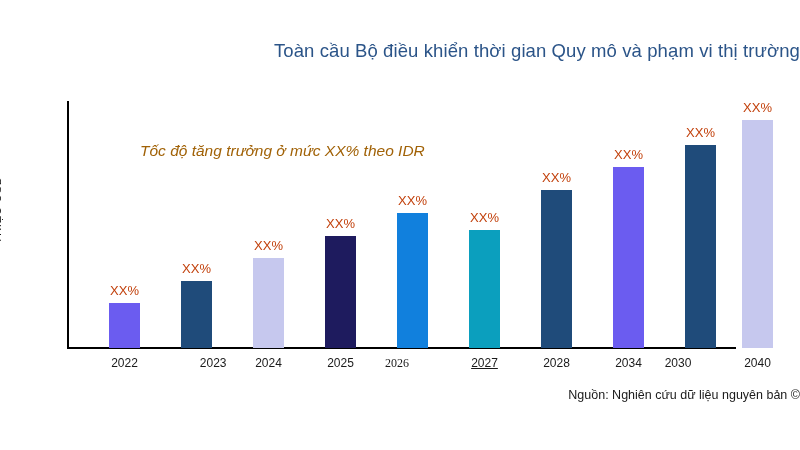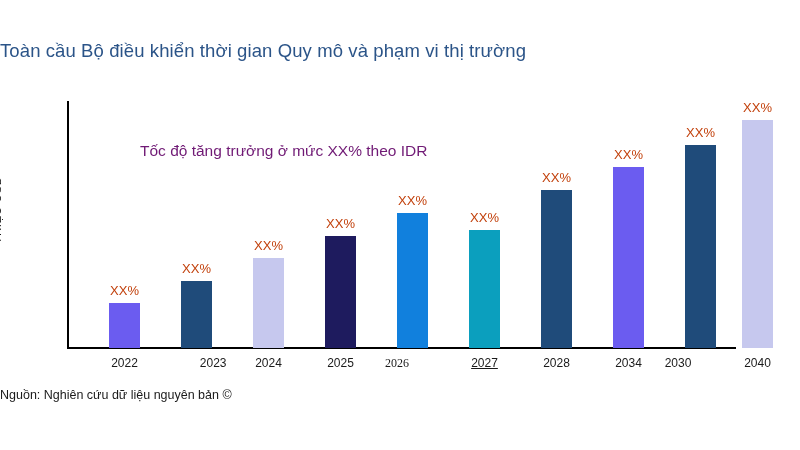--- a/index.html
+++ b/index.html
@@ -17,21 +17,21 @@
     background: #ffffff;
     overflow: hidden;
   }
 
   
   .chart-title {
     position: absolute;
     left: 0;
     top: 40px;
     width: 800px;
-    text-align: left;
+    text-align: right;
     font-size: 18.5px;
     color: #2B5488;
     font-family: "Liberation Sans", sans-serif;
     letter-spacing: 0.1px;
     white-space: nowrap;
   }
   .axis-y {
     position: absolute;
     left: 67px;
     top: 101px;
@@ -62,22 +62,23 @@
     color: #1a1a1a;
     white-space: nowrap;
   }
 
   
   .growth-note {
     position: absolute;
     left: 140px;
     top: 142px;
     font-size: 15.5px;
-    color: #701a75;
+    color: #a16207;
     white-space: nowrap;
+    font-style: italic;
   }
   .bar-wrap {
     position: absolute;
     left: 0;
     top: 0;
     width: 800px;
     height: 348px;
   }
   .bar-rect {
     position: absolute;
@@ -97,21 +98,21 @@
     text-align: center;
     white-space: nowrap;
   }
 
   
   .source-note {
     position: absolute;
     left: 0;
     top: 388px;
     width: 800px;
-    text-align: left;
+    text-align: right;
     font-size: 12.5px;
     color: #1a1a1a;
     white-space: nowrap;
   }
 </style>
 </head>
 <body>
 
 <div id="screenshot">
 

